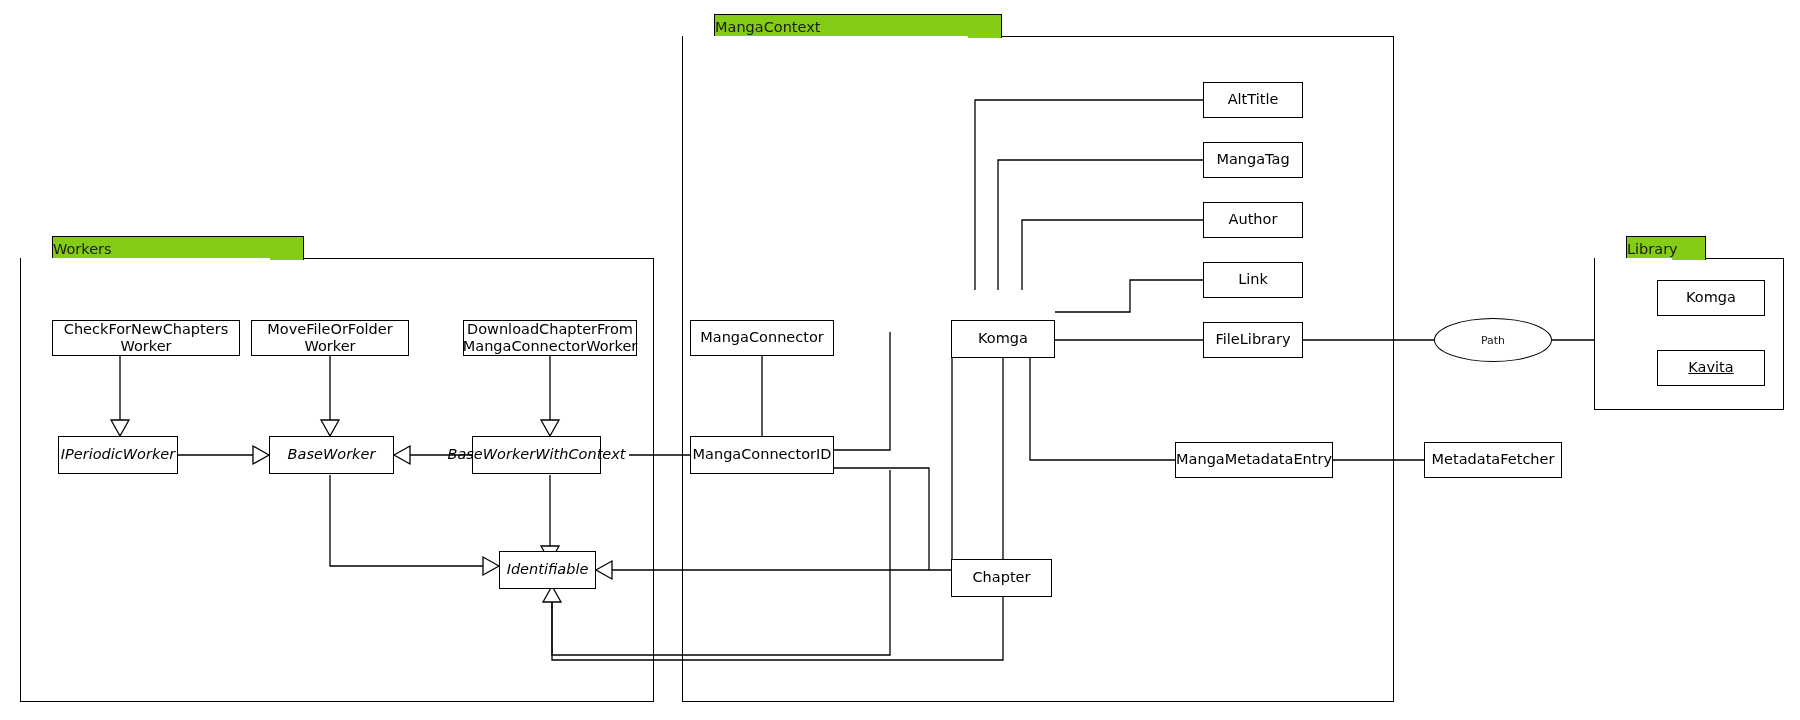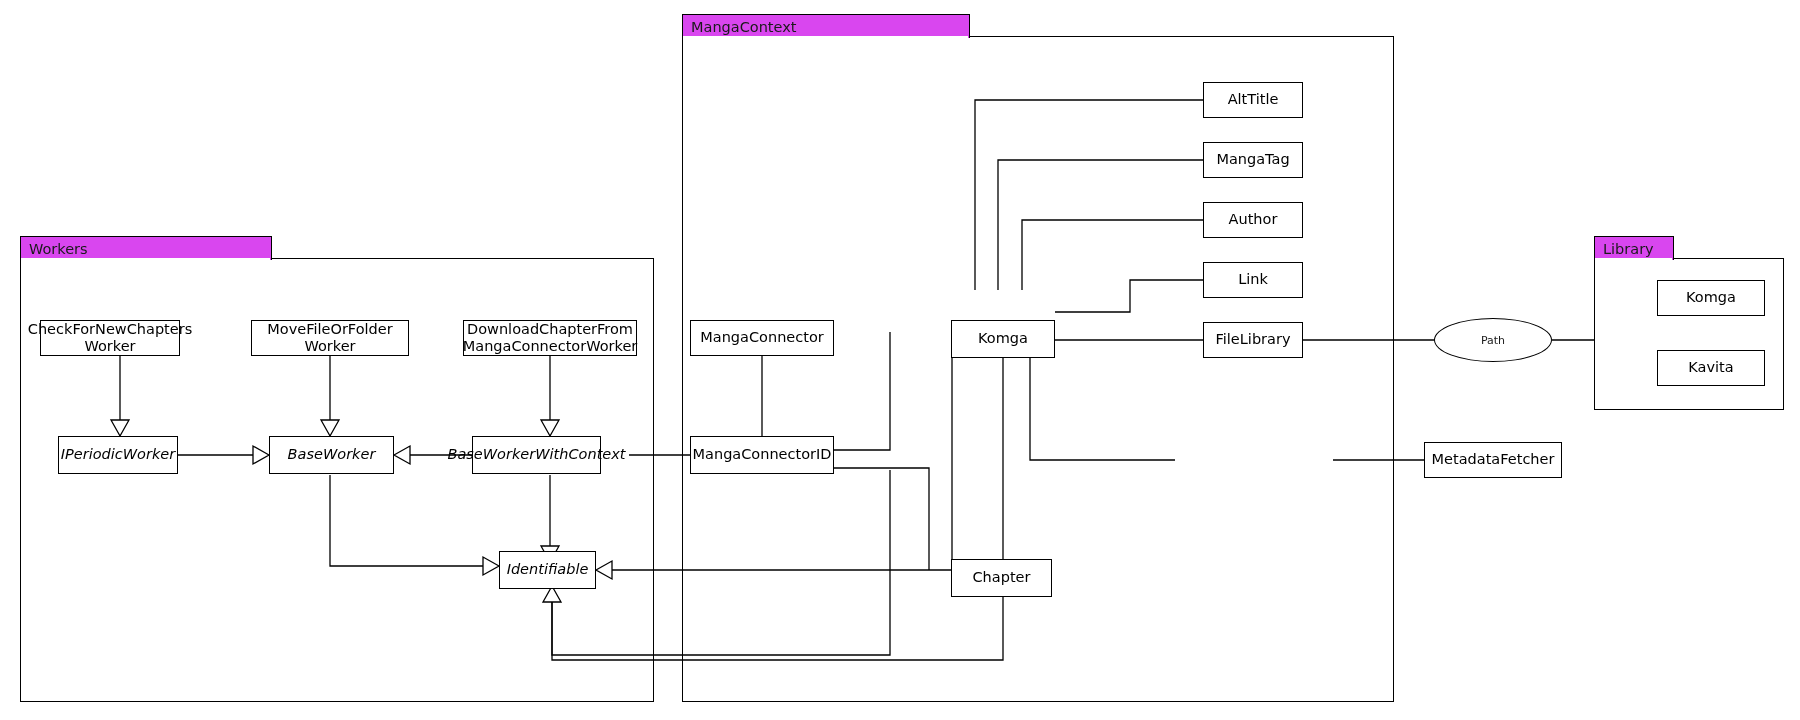--- a/index.html
+++ b/index.html
@@ -2,22 +2,22 @@
 <html><head>
 <meta charset="utf-8">
 <style>
   html,body{margin:0;padding:0;background:#ffffff;}
   body{font-family:"DejaVu Sans","Liberation Sans",sans-serif;}
   #stage{position:relative;width:1800px;height:720px;background:#ffffff;overflow:hidden;}
   #wires{position:absolute;left:0;top:0;width:1800px;height:720px;}
 
   
   .pkg{position:absolute;box-sizing:border-box;border:1.4px solid #000;background:transparent;}
-  .pkg-tab{position:absolute;box-sizing:border-box;border:1.4px solid #000;border-bottom:none;background:#d946ef;
-           display:flex;align-items:center;padding-left:8px;font-size:14.5px;color:#1a1a1a;}
+  .pkg-tab{position:absolute;box-sizing:border-box;border:1.4px solid #000;border-bottom:none;background:#84cc16;
+           display:flex;align-items:center;font-size:14.5px;color:#1a1a1a;margin-left:32px;}
   .pkg-tab-mask{position:absolute;background:#fff;height:2px;}
 
   
   .node{position:absolute;box-sizing:border-box;border:1.3px solid #000;background:#fff;
         display:flex;align-items:center;justify-content:center;text-align:center;
         font-size:14.5px;color:#000000;line-height:1.18;z-index:5;}
   .node.abstract{font-style:italic;}
   .node span{display:block;padding:0 4px;white-space:pre-line;}
 
   
@@ -117,21 +117,21 @@
     <span>MangaContext</span>
   </div>
   <div class="pkg-tab-mask" style="left:683.4px;top:35.6px;width:285px;"></div>
 
   <div class="pkg" style="left:1594px;top:258px;width:190px;height:152px;"></div>
   <div class="pkg-tab" style="left:1594px;top:236px;width:80px;height:24px;">
     <span>Library</span>
   </div>
   <div class="pkg-tab-mask" style="left:1595.4px;top:257.6px;width:77px;"></div>
 
-  <div class="node" style="left:40px;top:320px;width:140px;height:36px;">
+  <div class="node" style="left:52px;top:320px;width:188px;height:36px;">
     <span>CheckForNewChapters
 Worker</span>
   </div>
 
   <div class="node" style="left:251px;top:320px;width:158px;height:36px;">
     <span>MoveFileOrFolder
 Worker</span>
   </div>
 
   <div class="node" style="left:463px;top:320px;width:174px;height:36px;">
@@ -184,30 +184,33 @@
   </div>
 
   <div class="node" style="left:1203px;top:262px;width:100px;height:36px;justify-content:center;">
     <span>Link</span>
   </div>
 
   <div class="node" style="left:1203px;top:322px;width:100px;height:36px;">
     <span>FileLibrary</span>
   </div>
 
+  <div class="node" style="left:1175px;top:442px;width:158px;height:36px;">
+    <span>MangaMetadataEntry</span>
+  </div>
 
   <div class="node" style="left:1424px;top:442px;width:138px;height:36px;">
     <span>MetadataFetcher</span>
   </div>
 
   <div class="ellipse" style="left:1434px;top:318px;width:118px;height:44px;">
     <span>Path</span>
   </div>
 
   <div class="node" style="left:1657px;top:280px;width:108px;height:36px;">
     <span>Komga</span>
   </div>
 
-  <div class="node" style="left:1657px;top:350px;width:108px;height:36px;">
+  <div class="node" style="left:1657px;top:350px;width:108px;height:36px;text-decoration:underline;">
     <span>Kavita</span>
   </div>
 
 </div>
 
 </body></html>

